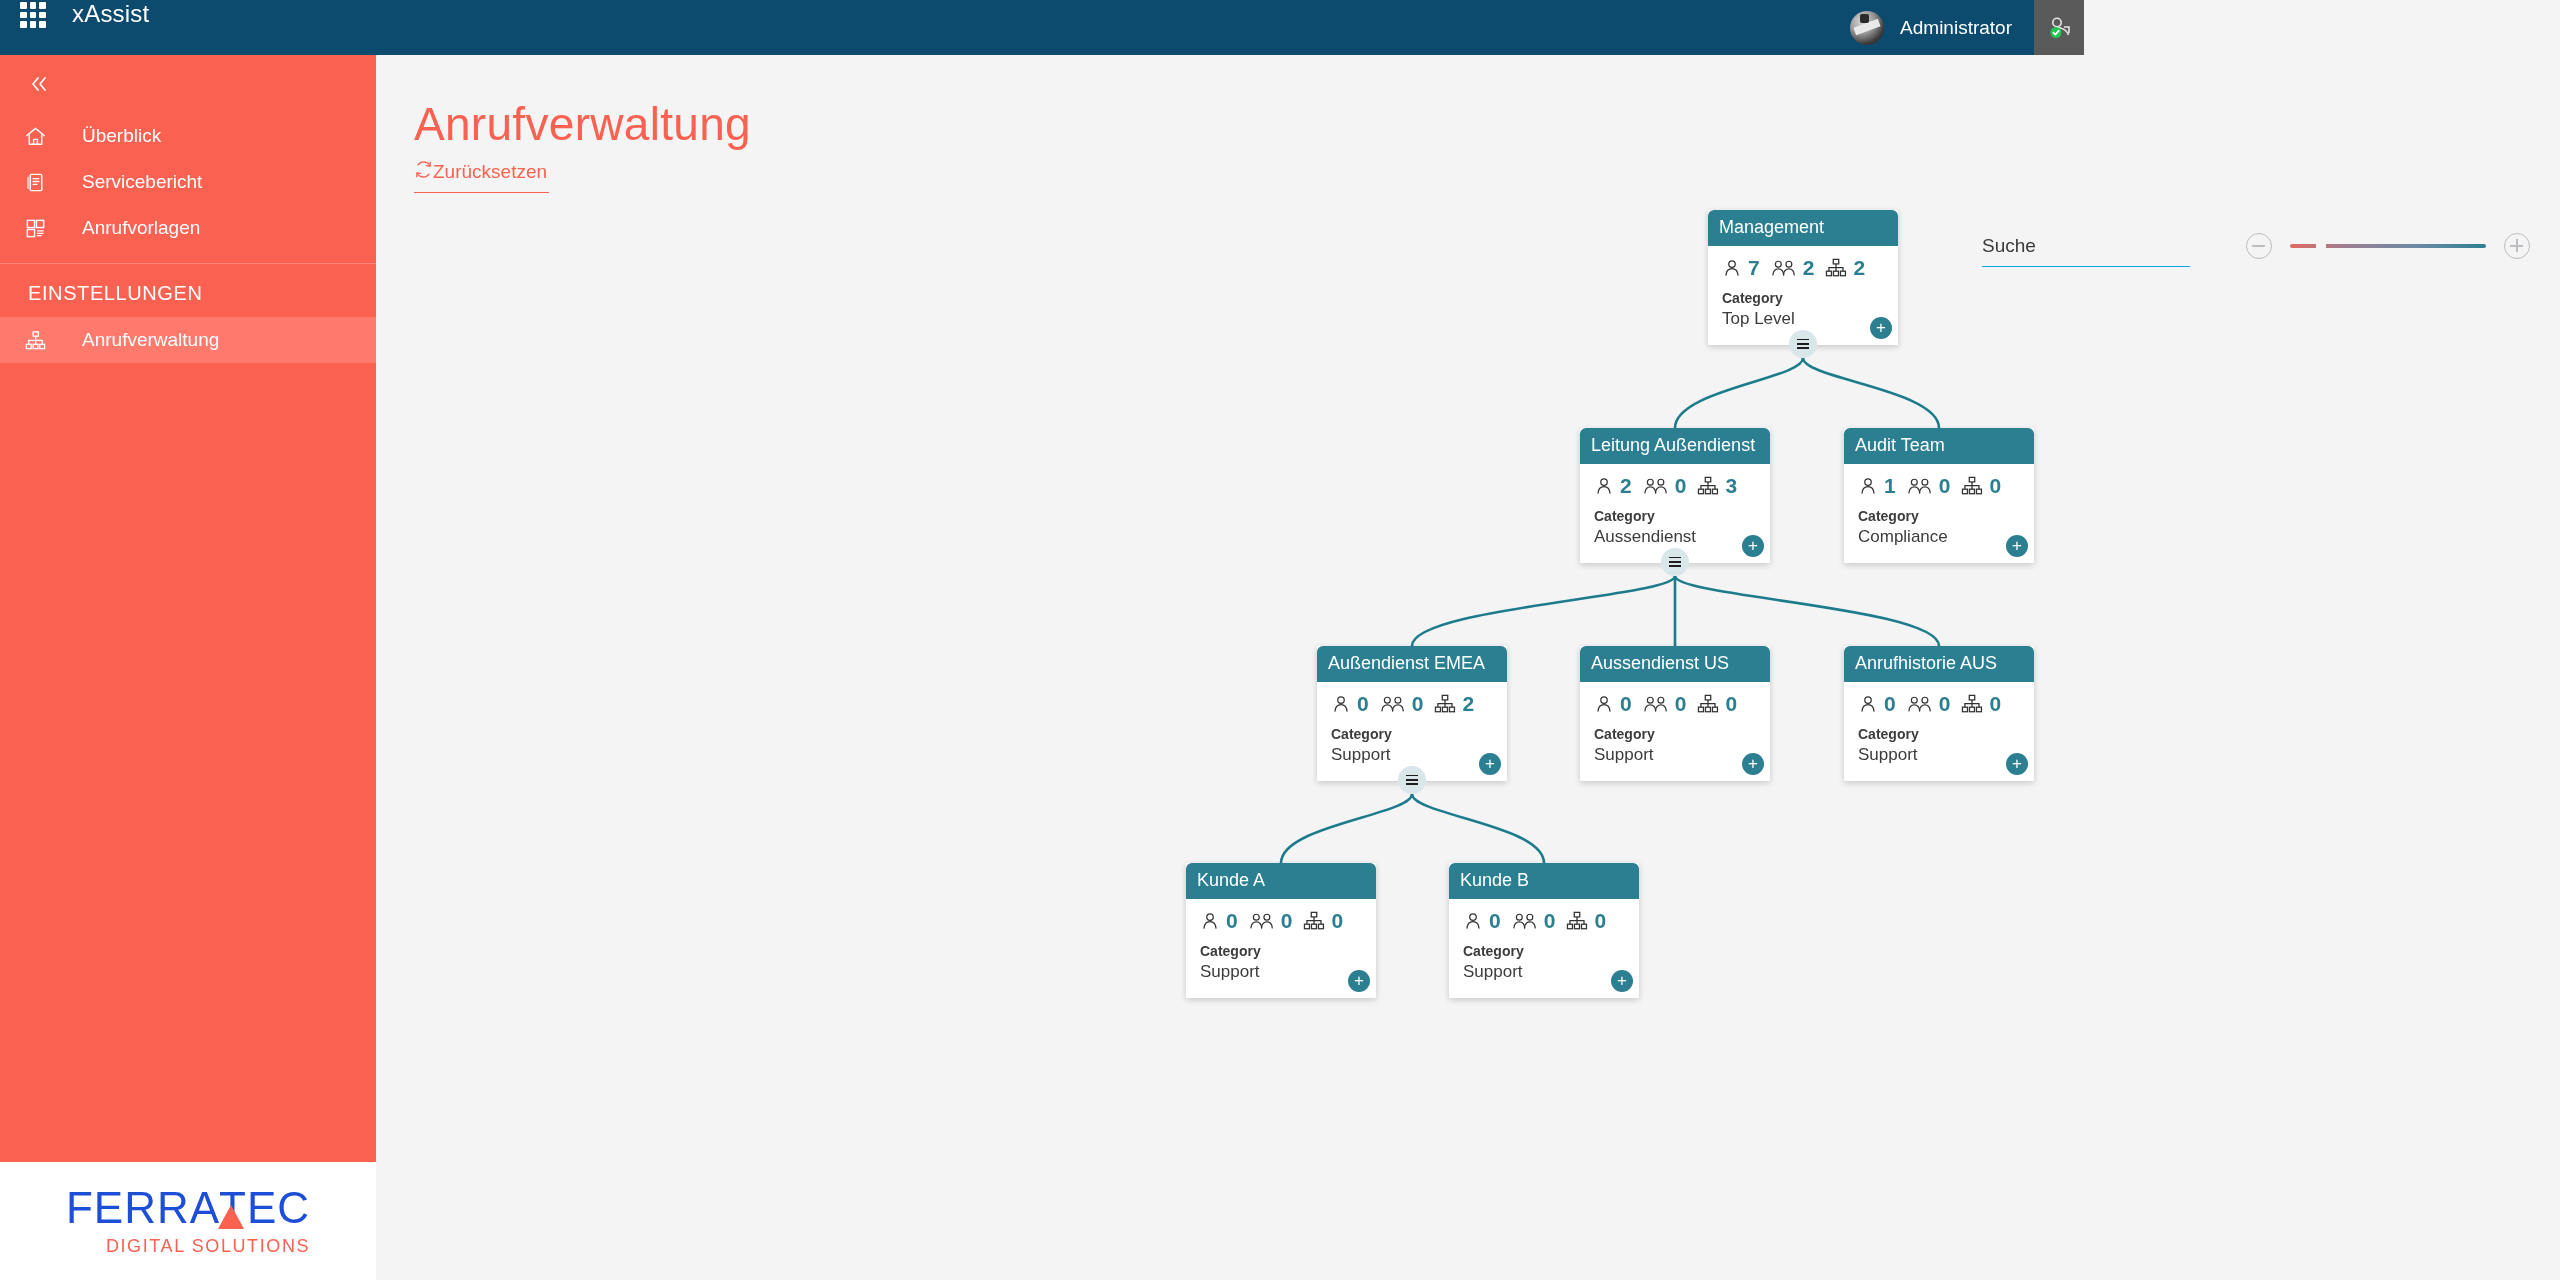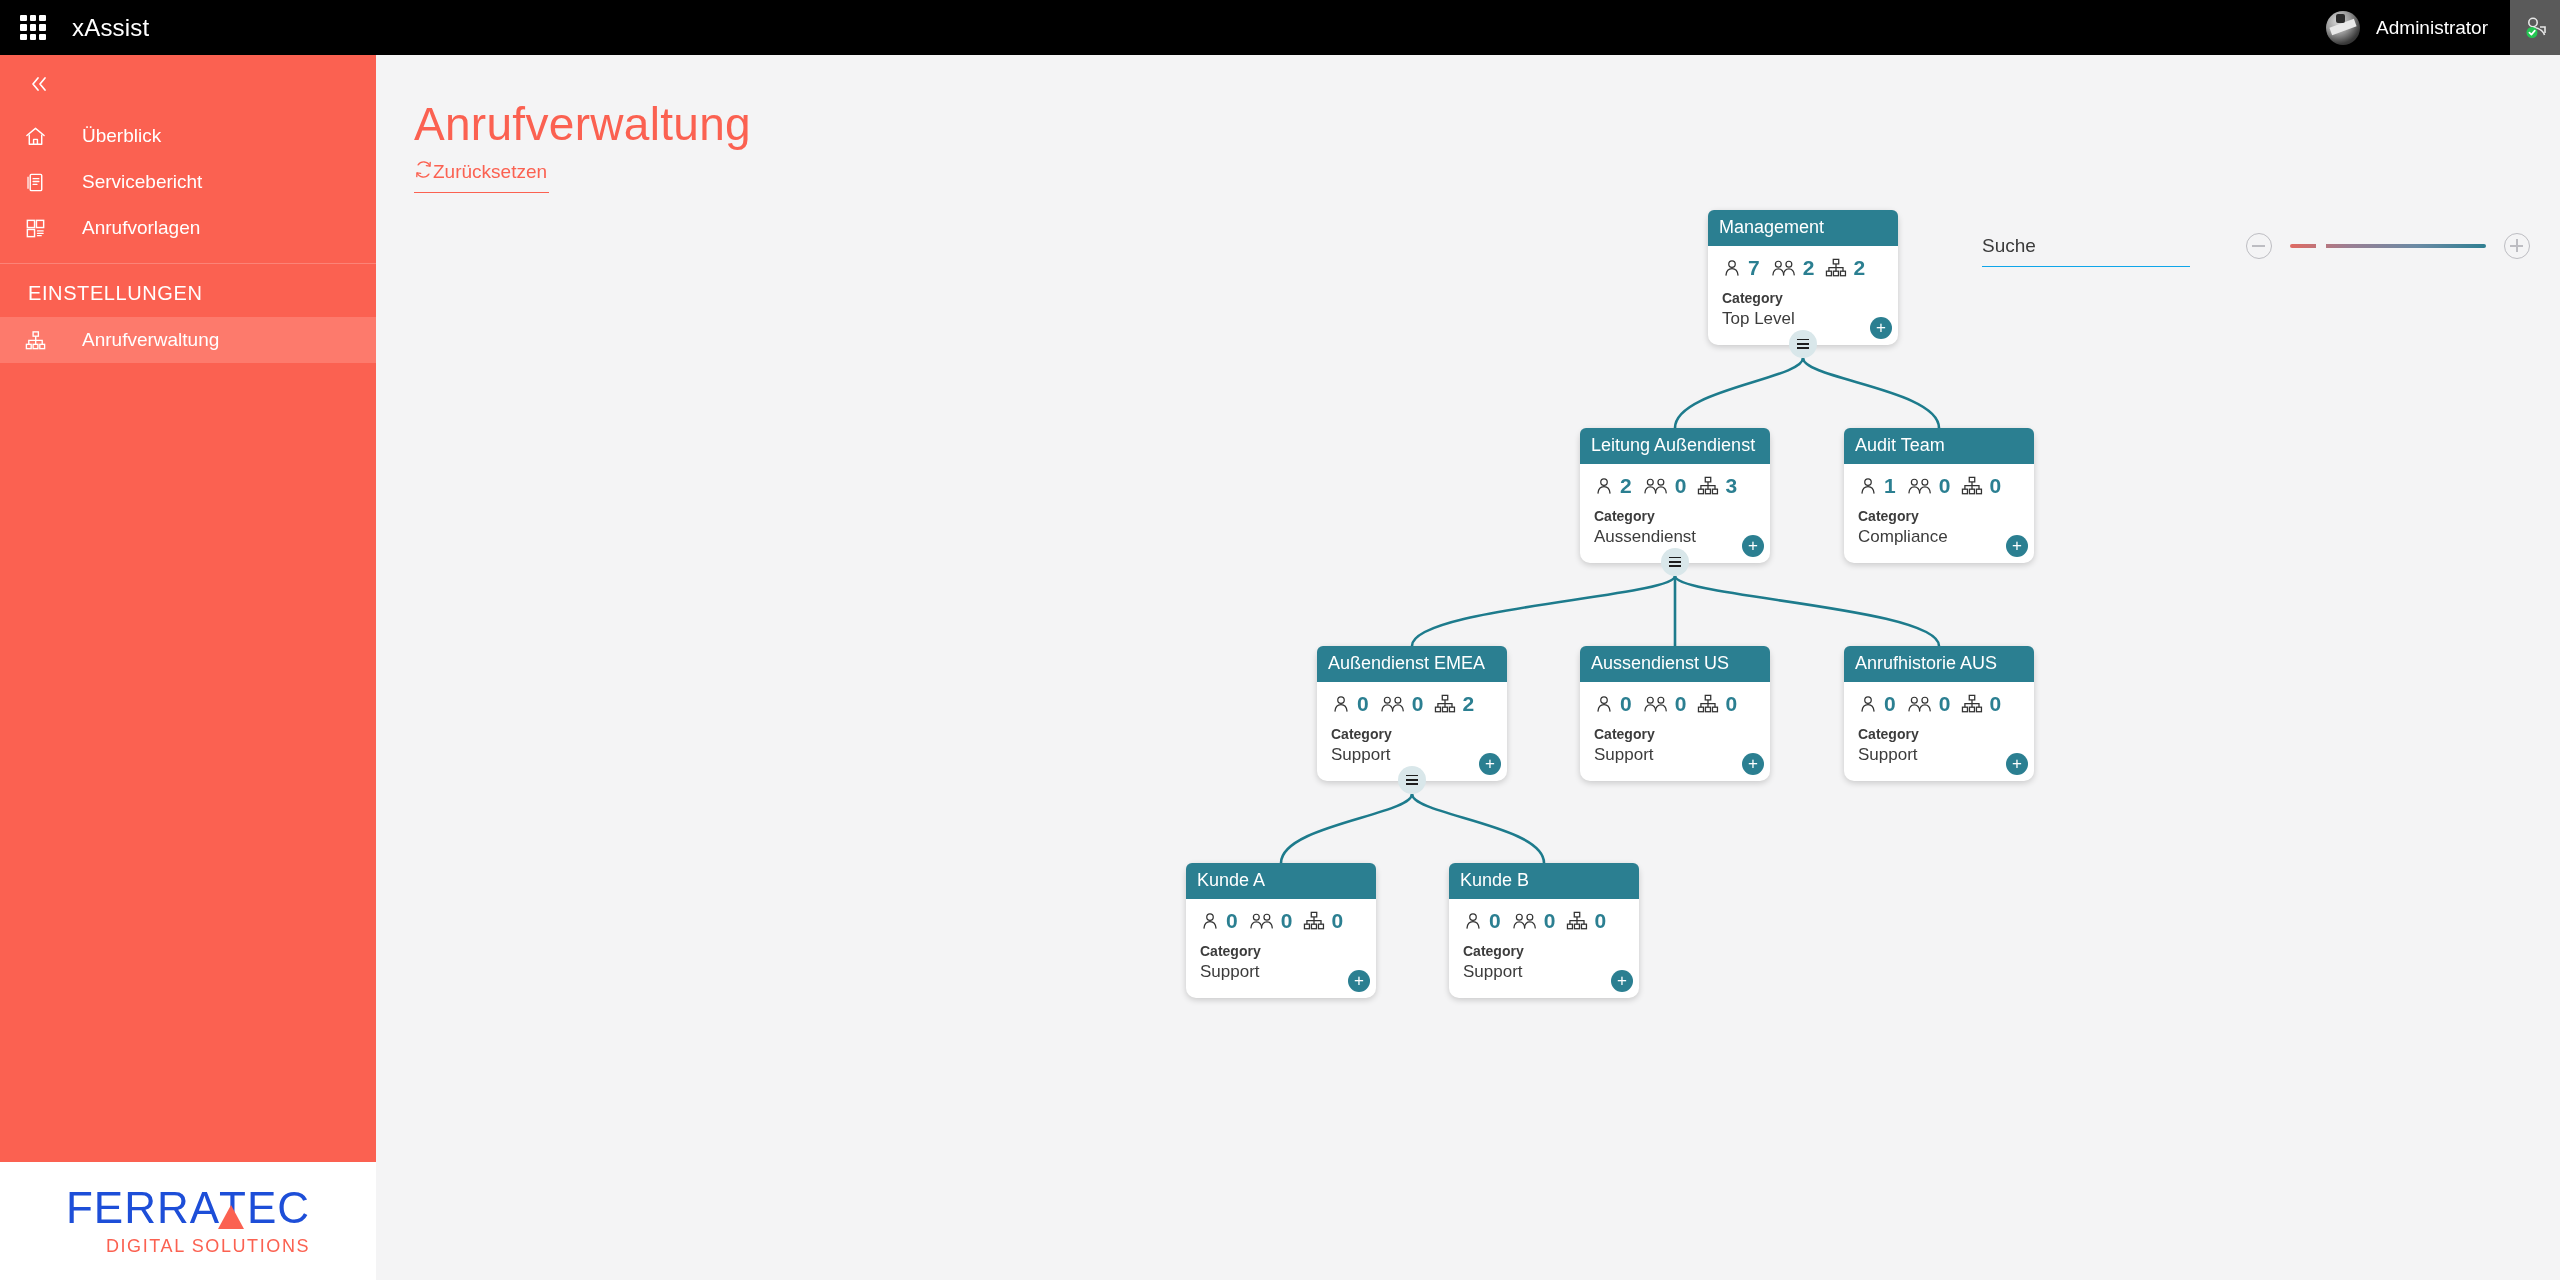--- a/index.html
+++ b/index.html
@@ -6,23 +6,23 @@
   html, body {
     width: 2560px; height: 1280px;
     overflow: hidden;
     font-family: "Liberation Sans", sans-serif;
     background: #f4f4f5;
   }
 
   
   #topbar {
     position: absolute; top: 0; left: 0;
-    width: 2560px; height: 55px;
-    background: #000000;
-    display: flex; align-items: center;
+    width: 2084px; height: 55px;
+    background: #0c4a6e;
+    display: flex; align-items: flex-start;
     z-index: 40;
   }
   #grid-icon {
     width: 30px; height: 30px;
     margin-left: 18px;
     display: grid;
     grid-template-columns: repeat(3, 1fr);
     grid-template-rows: repeat(3, 1fr);
     gap: 3px;
     padding: 2px;
@@ -138,21 +138,21 @@
   #zoom-thumb {
     position: absolute; left: 26px; top: -5px; width: 10px; height: 14px;
     background: #f4f4f5;
   }
 
   
   #chart-canvas { position: absolute; inset: 0; }
   #links { position: absolute; left: 0; top: 0; width: 2184px; height: 1225px; }
   .node {
     position: absolute; width: 190px; background: #ffffff;
-    border-radius: 10px;
+    border-radius: 1px;
     box-shadow: 0 2px 6px rgba(0,0,0,.18);
     overflow: visible; cursor: pointer;
   }
   .node-head {
     background: #2b7f91; color: #ffffff;
     border-radius: 6px 6px 0 0;
     font-size: 18px; padding: 7px 11px 8px 11px; white-space: nowrap;
     overflow: hidden; text-overflow: ellipsis;
   }
   .node-body { padding: 10px 14px 14px 14px; position: relative; }

